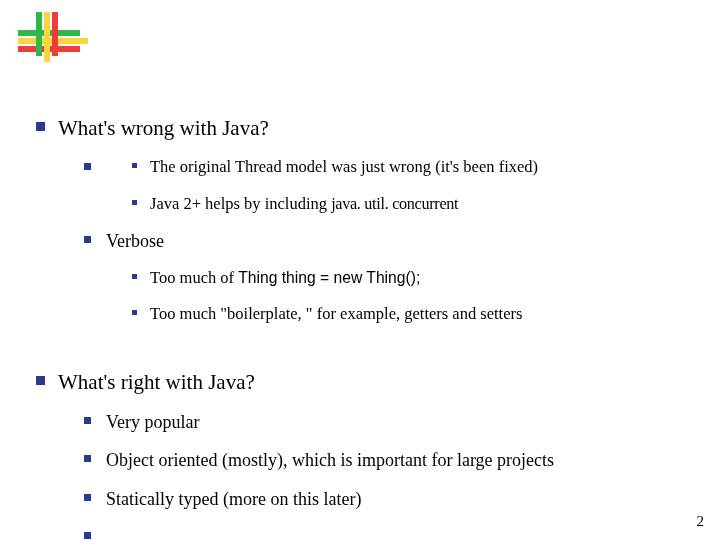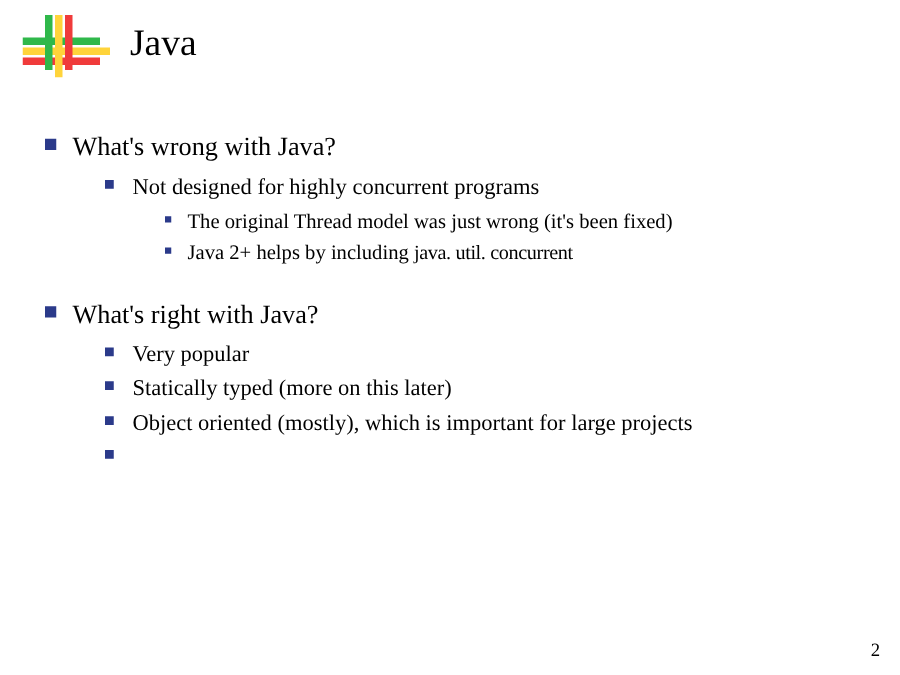--- a/index.html
+++ b/index.html
@@ -42,21 +42,21 @@
     line-height: 1.35;
   }
   ul {
     list-style: none;
     margin: 0;
     padding: 0;
   }
   li {
     position: relative;
     padding-left: 22px;
-    margin: 3px 0;
+    margin: 14px 0;
   }
   .sq {
     position: absolute;
     left: 0;
     background: #2b3a8a;
   }
   
   .l1 > li > .sq { top: 8px; width: 9px; height: 9px; }
   .l1 > li { font-size: 21px; margin-bottom: 6px; }
   
@@ -85,64 +85,76 @@
 
   <svg class="logo" viewBox="0 0 70 50">
     <rect x="0" y="18" width="62" height="6" fill="#2fb84a"></rect>
     <rect x="0" y="26" width="70" height="6" fill="#ffd43b"></rect>
     <rect x="0" y="34" width="62" height="6" fill="#f03b3b"></rect>
     <rect x="18" y="0" width="6" height="44" fill="#2fb84a"></rect>
     <rect x="26" y="0" width="6" height="50" fill="#ffd43b"></rect>
     <rect x="34" y="0" width="6" height="44" fill="#f03b3b"></rect>
   </svg>
 
-  <div class="title">Java</div>
 
   <div class="body">
     <ul class="l1">
       <li>
         <span class="sq"></span>
         <span>What's wrong with Java?</span>
         <ul class="l2">
           <li>
             <span class="sq"></span>
-            <span>Not designed for highly concurrent programs</span>
             <ul class="l3">
               <li>
                 <span class="sq"></span>
                 <span>The original Thread model was just </span><span class="italic">wrong </span><span>(it's been fixed)</span>
               </li>
               <li>
                 <span class="sq"></span>
                 <span>Java 2+ helps by including </span><span class="mono">java. util. concurrent</span>
+              </li>
+            </ul>
+          </li>
+          <li>
+            <span class="sq"></span>
+            <span>Verbose</span>
+            <ul class="l3">
+              <li>
+                <span class="sq"></span>
+                <span>Too much of </span><span class="sans-code">Thing thing = new Thing();</span>
+              </li>
+              <li>
+                <span class="sq"></span>
+                <span>Too much "boilerplate, " for example, getters and setters</span>
               </li>
             </ul>
           </li>
         </ul>
       </li>
     </ul>
 
     <div class="gap"></div>
 
     <ul class="l1">
       <li>
         <span class="sq"></span>
         <span>What's right with Java?</span>
         <ul class="l2">
           <li>
             <span class="sq"></span>
             <span>Very popular</span>
           </li>
           <li>
             <span class="sq"></span>
-            <span>Statically typed (more on this later)</span>
+            <span>Object oriented (mostly), which is important for large projects</span>
           </li>
           <li>
             <span class="sq"></span>
-            <span>Object oriented (mostly), which is important for large projects</span>
+            <span>Statically typed (more on this later)</span>
           </li>
           <li>
             <span class="sq"></span>
           </li>
         </ul>
       </li>
     </ul>
   </div>
 
   <div class="pagenum">2</div>

